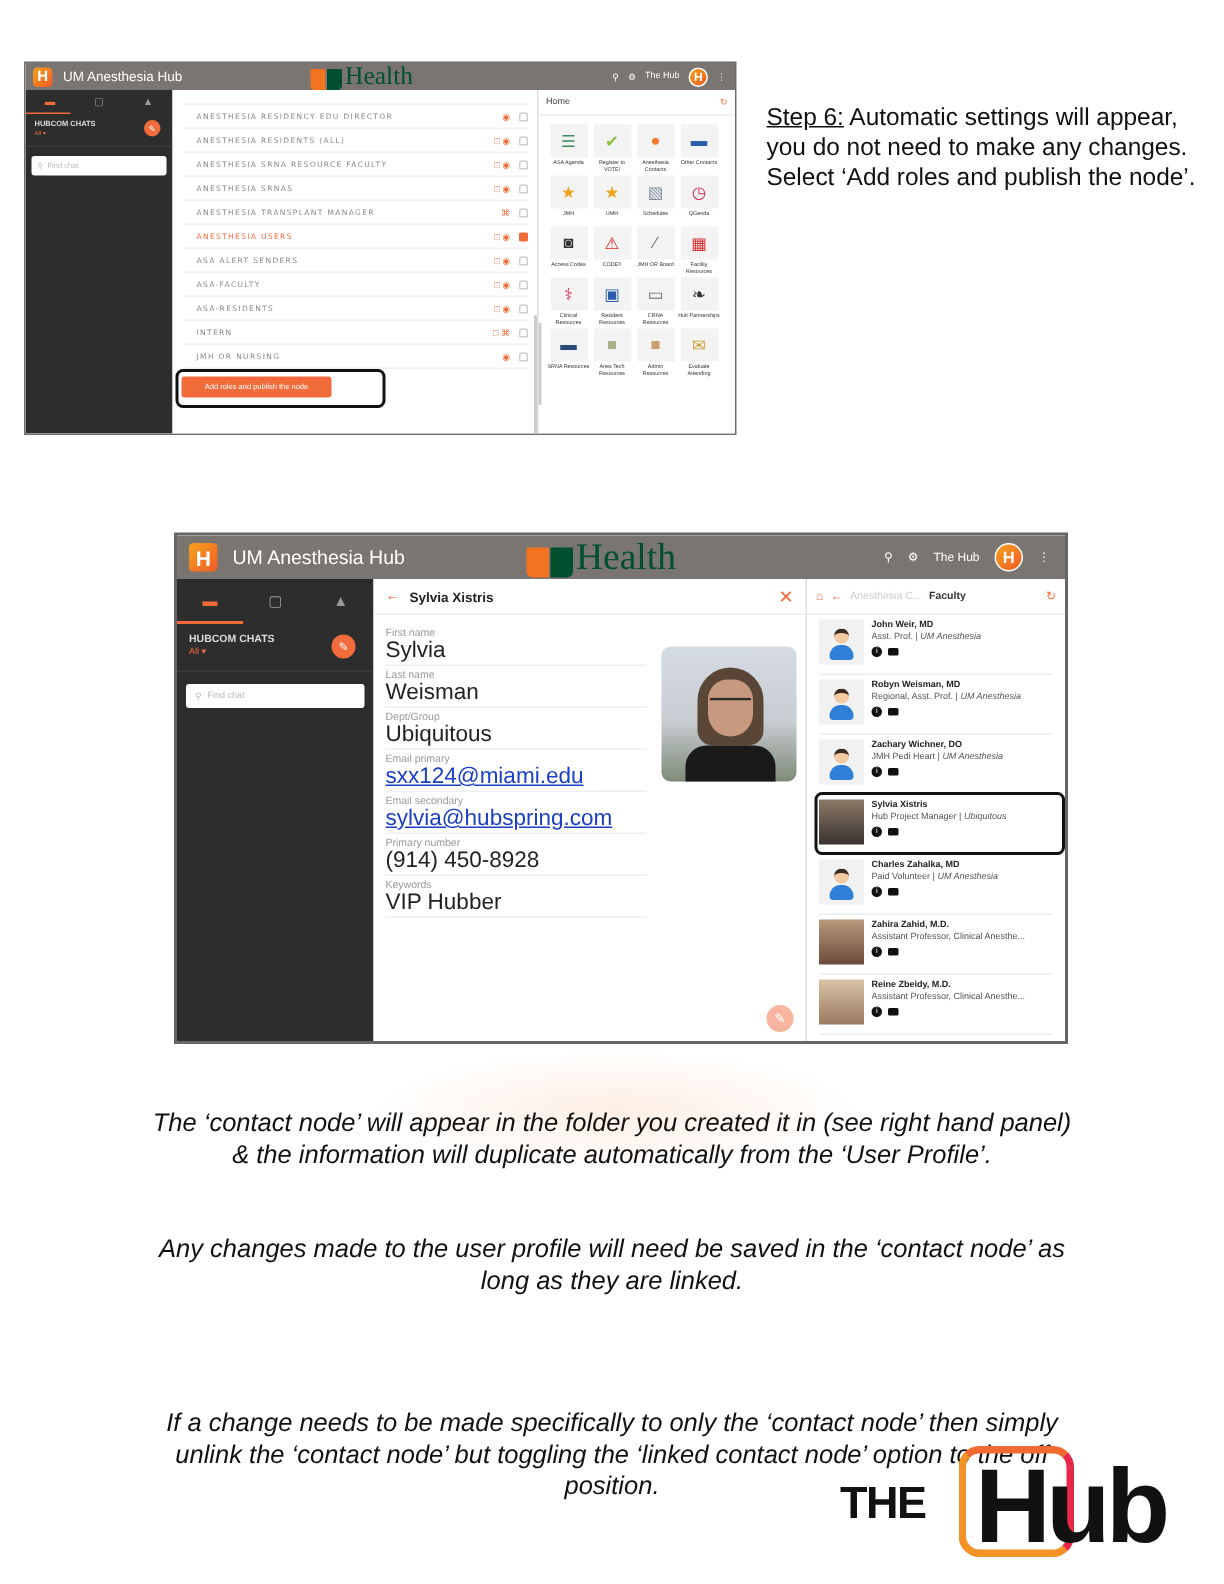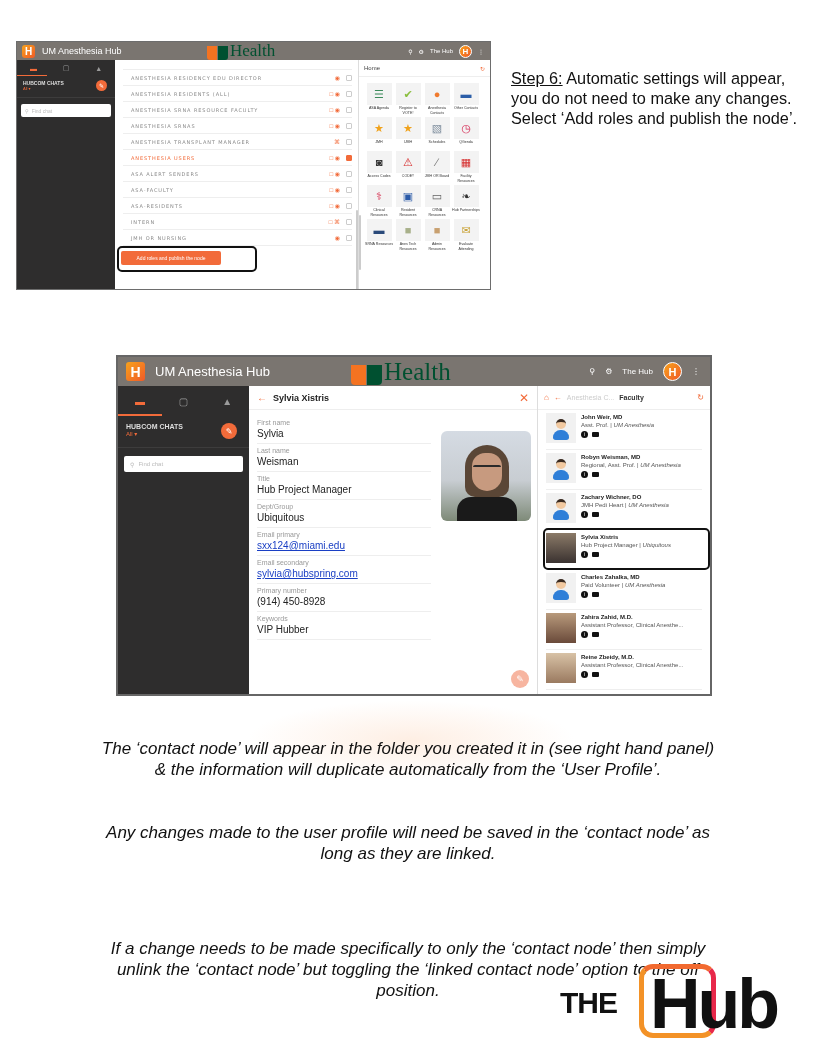--- a/index.html
+++ b/index.html
@@ -93,21 +93,21 @@
   .shot2 .find-chat { margin: 8px 6px; height: 16px; font-size: 6px; padding-left: 6px; gap: 4px; }
 
   .profile-panel { position: absolute; left: 131px; top: 29px; width: 289px; bottom: 0; background: #fff; border-right: 1px solid #ddd; }
   .profile-head { height: 24px; display: flex; align-items: center; border-bottom: 1px solid #eee; padding: 0 8px; }
   .profile-back { color: #f26b3a; font-size: 10px; margin-right: 6px; }
   .profile-name { font-size: 9px; font-weight: bold; color: #222; flex: 1; }
   .profile-close { color: #f26b3a; font-size: 12px; }
   .fields { position: absolute; left: 8px; top: 30px; width: 174px; }
   .field { border-bottom: 1px solid #eee; height: 28px; padding-top: 2px; }
   .field-label { font-size: 7px; color: #999; line-height: 9px; }
-  .field-value { font-size: 10px; color: #222; line-height: 13px; }
+  .field-value { font-size: 15px; color: #222; line-height: 13px; }
   .field-value.link { color: #1a3fc4; text-decoration: underline; }
   .photo { position: absolute; left: 192px; top: 45px; width: 90px; height: 90px; border-radius: 6px; background: linear-gradient(180deg, #d5dbe3 0%, #c8cdd2 55%, #7e8a78 100%); overflow: hidden; }
   .photo .hair { position: absolute; left: 24px; top: 14px; width: 44px; height: 52px; border-radius: 22px 22px 10px 10px; background: #5a4636; }
   .photo .face { position: absolute; left: 31px; top: 22px; width: 30px; height: 38px; border-radius: 14px 14px 16px 16px; background: #c79a7f; }
   .photo .glasses { position: absolute; left: 32px; top: 34px; width: 28px; height: 6px; border-top: 2px solid #2a2a2a; border-radius: 2px; }
   .photo .body { position: absolute; left: 16px; top: 66px; width: 60px; height: 30px; border-radius: 14px 14px 0 0; background: #1a1a1a; }
   .edit-fab { position: absolute; right: 8px; bottom: 6px; width: 18px; height: 18px; border-radius: 50%; background: #f7b5a0; color: #fff; font-size: 9px; display: flex; align-items: center; justify-content: center; }
 
   .contacts-panel { position: absolute; left: 420px; top: 29px; right: 0; bottom: 0; background: #fff; }
   .contacts-head { height: 24px; display: flex; align-items: center; border-bottom: 1px solid #eee; padding: 0 6px; font-size: 7px; gap: 5px; }
@@ -389,24 +389,20 @@
     </div>
     <div class="fields" id="fields">
         <div class="field">
           <div class="field-label">First name</div>
           <div class="field-value">Sylvia</div>
         </div>
         <div class="field">
           <div class="field-label">Last name</div>
           <div class="field-value">Weisman</div>
         </div>
-        <div class="field" style="width: 174px;">
-          <div class="field-label">Title</div>
-          <div class="field-value">Hub Project Manager</div>
-        </div>
         <div class="field">
           <div class="field-label">Dept/Group</div>
           <div class="field-value">Ubiquitous</div>
         </div>
         <div class="field">
           <div class="field-label">Email primary</div>
           <div class="field-value link">sxx124@miami.edu</div>
         </div>
         <div class="field">
           <div class="field-label">Email secondary</div>

